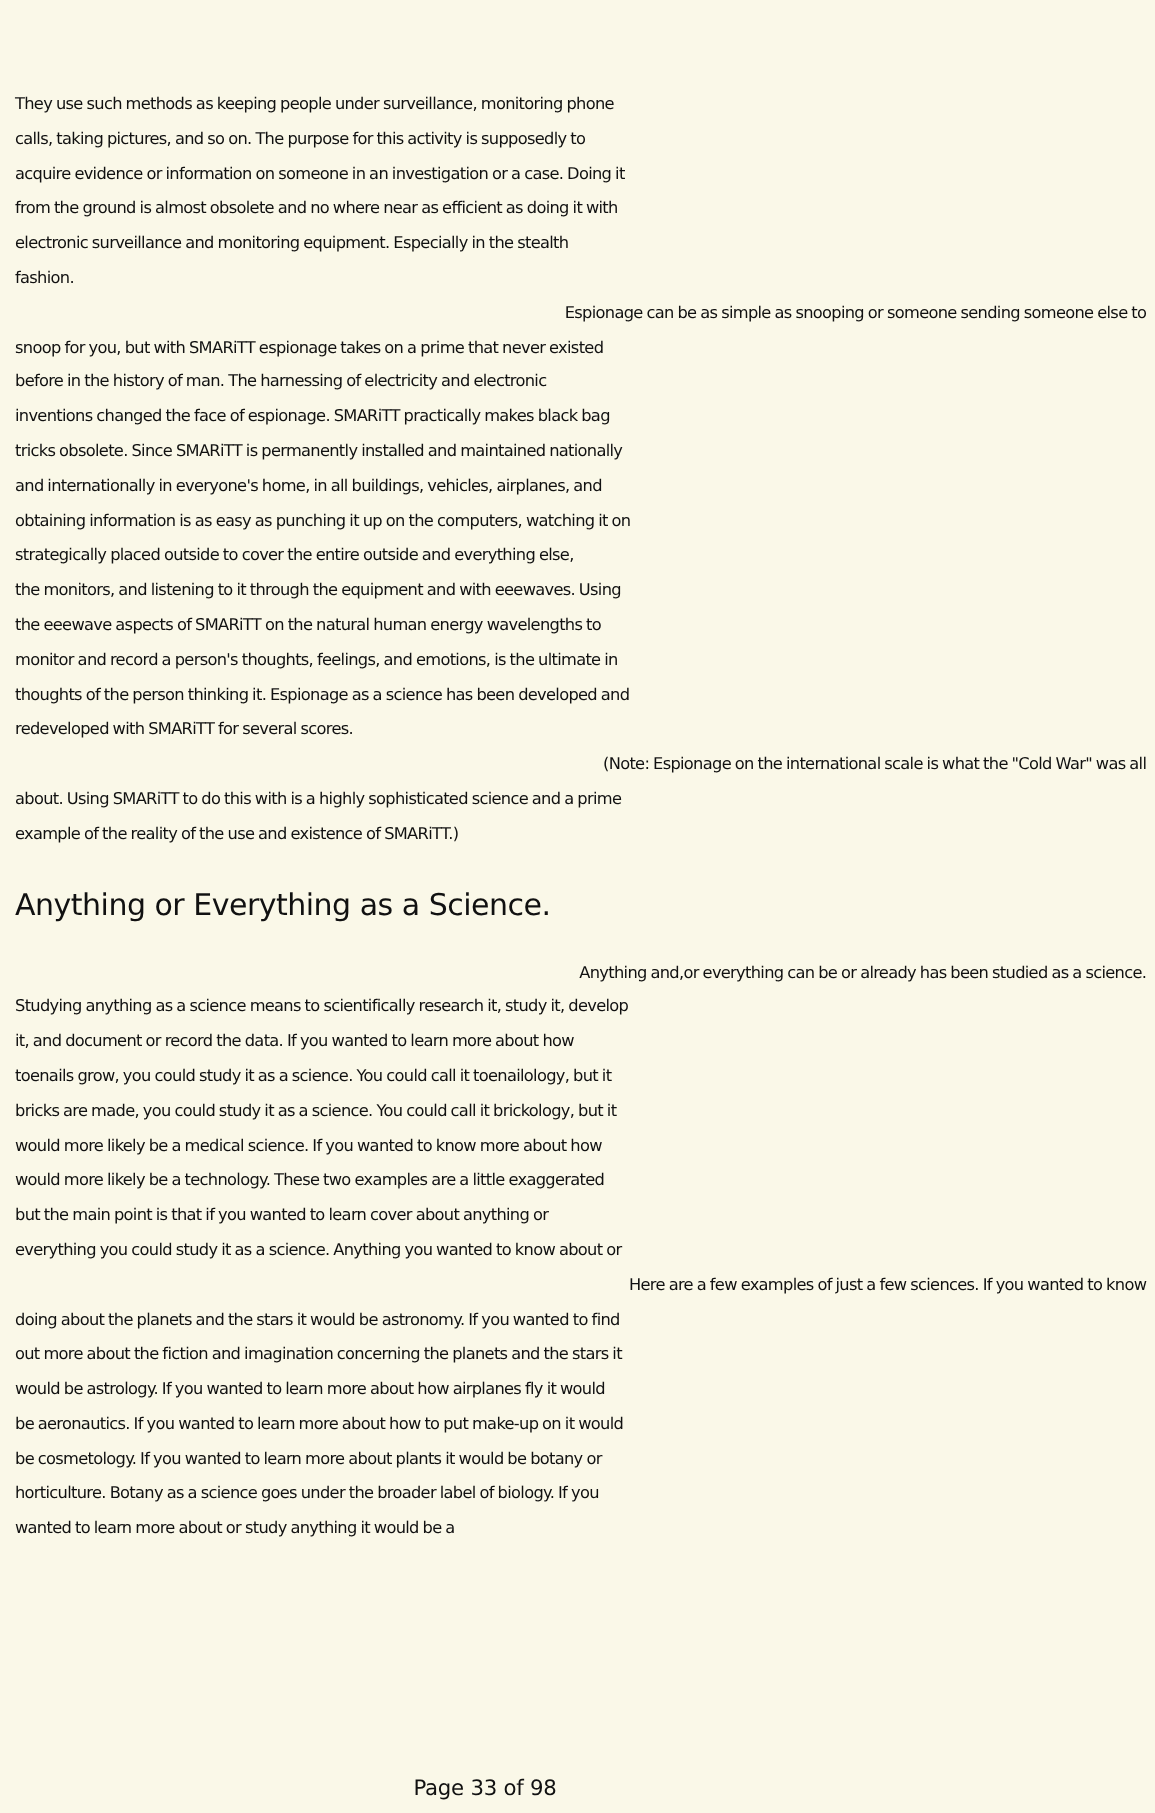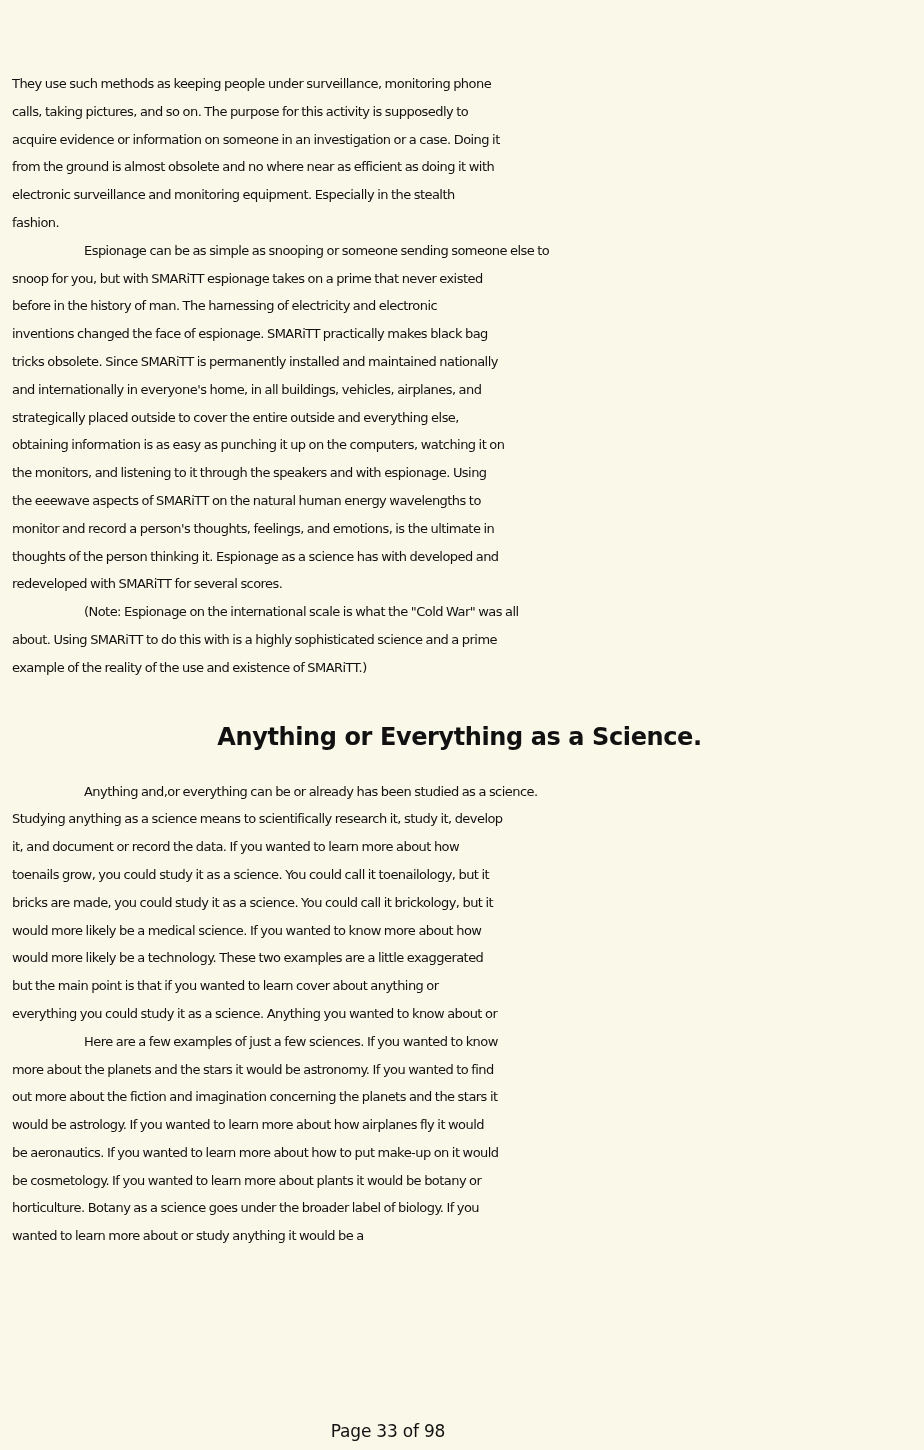--- a/index.html
+++ b/index.html
@@ -28,28 +28,28 @@
       display: block;
       font-size: 13px;
       line-height: 27.8px;
       height: 27.8px;
       white-space: nowrap;
       letter-spacing: -0.55px;
       word-spacing: -0.5px;
     }
     .indent {
       padding-left: 72px;
+      text-align: right;
     }
     .heading {
-      text-align: center;
-      font-weight: bold;
+      font-weight: normal;
       font-size: 24px;
       line-height: 30px;
       letter-spacing: -0.4px;
-      margin: 40px 0 26px 0;
+      margin: 27px 0 26px 0;
       padding-right: 10px;
     }
     .footer {
       position: absolute;
       left: 0;
       width: 776px;
       top: 1421px;
       text-align: center;
       font-size: 17px;
       letter-spacing: -0.2px;
@@ -70,26 +70,26 @@
     <span class="line">fashion.</span>
   </div>
 
   <div class="para">
     <span class="line indent">Espionage can be as simple as snooping or someone sending someone else to</span>
     <span class="line">snoop for you, but with SMARiTT espionage takes on a prime that never existed</span>
     <span class="line">before in the history of man. The harnessing of electricity and electronic</span>
     <span class="line">inventions changed the face of espionage. SMARiTT practically makes black bag</span>
     <span class="line">tricks obsolete. Since SMARiTT is permanently installed and maintained nationally</span>
     <span class="line">and internationally in everyone's home, in all buildings, vehicles, airplanes, and</span>
+    <span class="line">obtaining information is as easy as punching it up on the computers, watching it on</span>
     <span class="line">strategically placed outside to cover the entire outside and everything else,</span>
-    <span class="line">obtaining information is as easy as punching it up on the computers, watching it on</span>
-    <span class="line">the monitors, and listening to it through the speakers and with espionage. Using</span>
+    <span class="line">the monitors, and listening to it through the equipment and with eeewaves. Using</span>
     <span class="line">the eeewave aspects of SMARiTT on the natural human energy wavelengths to</span>
     <span class="line">monitor and record a person's thoughts, feelings, and emotions, is the ultimate in</span>
-    <span class="line">thoughts of the person thinking it. Espionage as a science has with developed and</span>
+    <span class="line">thoughts of the person thinking it. Espionage as a science has been developed and</span>
     <span class="line">redeveloped with SMARiTT for several scores.</span>
   </div>
 
   <div class="para">
     <span class="line indent">(Note: Espionage on the international scale is what the "Cold War" was all</span>
     <span class="line">about. Using SMARiTT to do this with is a highly sophisticated science and a prime</span>
     <span class="line">example of the reality of the use and existence of SMARiTT.)</span>
   </div>
 
   <h2 class="heading">Anything or Everything as a Science.</h2>
@@ -101,21 +101,21 @@
     <span class="line">toenails grow, you could study it as a science. You could call it toenailology, but it</span>
     <span class="line">bricks are made, you could study it as a science. You could call it brickology, but it</span>
     <span class="line">would more likely be a medical science. If you wanted to know more about how</span>
     <span class="line">would more likely be a technology. These two examples are a little exaggerated</span>
     <span class="line">but the main point is that if you wanted to learn cover about anything or</span>
     <span class="line">everything you could study it as a science. Anything you wanted to know about or</span>
   </div>
 
   <div class="para">
     <span class="line indent">Here are a few examples of just a few sciences. If you wanted to know</span>
-    <span class="line">more about the planets and the stars it would be astronomy. If you wanted to find</span>
+    <span class="line">doing about the planets and the stars it would be astronomy. If you wanted to find</span>
     <span class="line">out more about the fiction and imagination concerning the planets and the stars it</span>
     <span class="line">would be astrology. If you wanted to learn more about how airplanes fly it would</span>
     <span class="line">be aeronautics. If you wanted to learn more about how to put make-up on it would</span>
     <span class="line">be cosmetology. If you wanted to learn more about plants it would be botany or</span>
     <span class="line">horticulture. Botany as a science goes under the broader label of biology. If you</span>
     <span class="line">wanted to learn more about or study anything it would be a</span>
   </div>
 
 </div>
 

